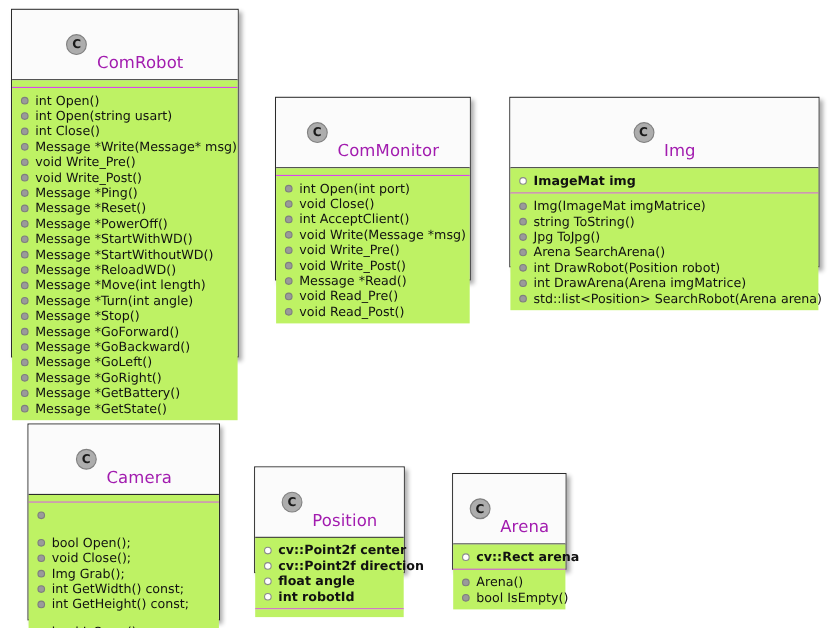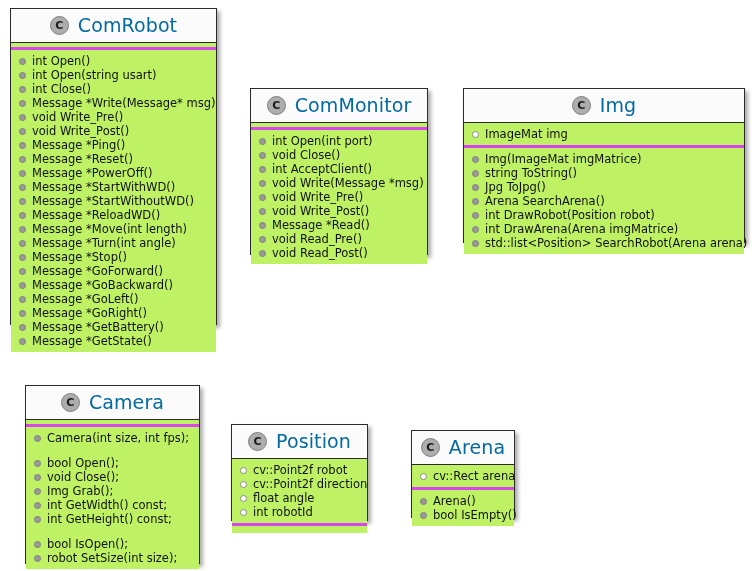--- a/index.html
+++ b/index.html
@@ -54,33 +54,35 @@
     font-family: "DejaVu Sans", sans-serif;
     display: inline-flex;
     align-items: center;
     justify-content: center;
     line-height: 1;
     margin-right: 9px;
     flex: none;
   }
 
   .class-title {
-    font-size: 19px;
-    color: #0369a1;
+    font-size: 15px;
+    color: #a21caf;
     white-space: nowrap;
     letter-spacing: 0.1px;
+    margin-top: 34px;
   }
 
   .uml-compartment {
     box-sizing: border-box;
     padding: 4px 6px 4px 6px;
     background: #bef264;
   }
   .uml-compartment.bordered {
-    border-bottom: 3px solid #d946ef;
+    border-bottom: 1px solid #d946ef;
+    font-weight: bold;
   }
   .uml-compartment.empty {
     padding: 0;
     height: 7px;
   }
 
   .member {
     display: flex;
     align-items: flex-start;
     font-size: 11.5px;
@@ -300,21 +302,20 @@
     </div>
     <div class="uml-class" style="left: 25px; top: 385px; width: 175px; height: 179px;">
       <div class="uml-header">
         <span class="class-icon">C</span>
         <span class="class-title">Camera</span>
       </div>
       <div class="uml-compartment bordered empty"></div>
       <div class="uml-compartment">
         <div class="member">
           <span class="bullet method"></span>
-          <span class="member-text">Camera(int size, int fps);</span>
         </div>
         <div class="member spacer"></div>
         <div class="member">
           <span class="bullet method"></span>
           <span class="member-text">bool Open();</span>
         </div>
         <div class="member">
           <span class="bullet method"></span>
           <span class="member-text">void Close();</span>
         </div>
@@ -342,21 +343,21 @@
       </div>
     </div>
     <div class="uml-class" style="left: 231px; top: 424px; width: 137px; height: 97px;">
       <div class="uml-header">
         <span class="class-icon">C</span>
         <span class="class-title">Position</span>
       </div>
       <div class="uml-compartment bordered">
         <div class="member">
           <span class="bullet attribute"></span>
-          <span class="member-text">cv::Point2f robot</span>
+          <span class="member-text">cv::Point2f center</span>
         </div>
         <div class="member">
           <span class="bullet attribute"></span>
           <span class="member-text">cv::Point2f direction</span>
         </div>
         <div class="member">
           <span class="bullet attribute"></span>
           <span class="member-text">float angle</span>
         </div>
         <div class="member">

